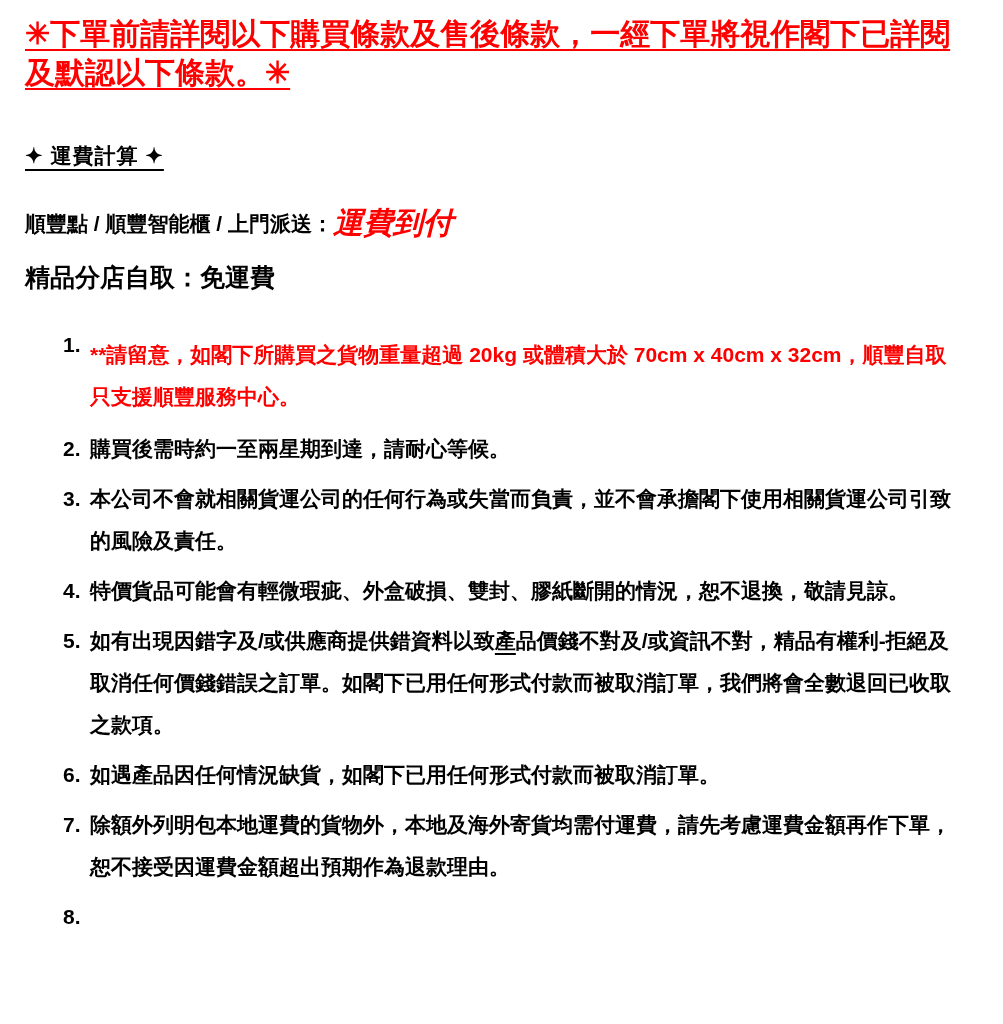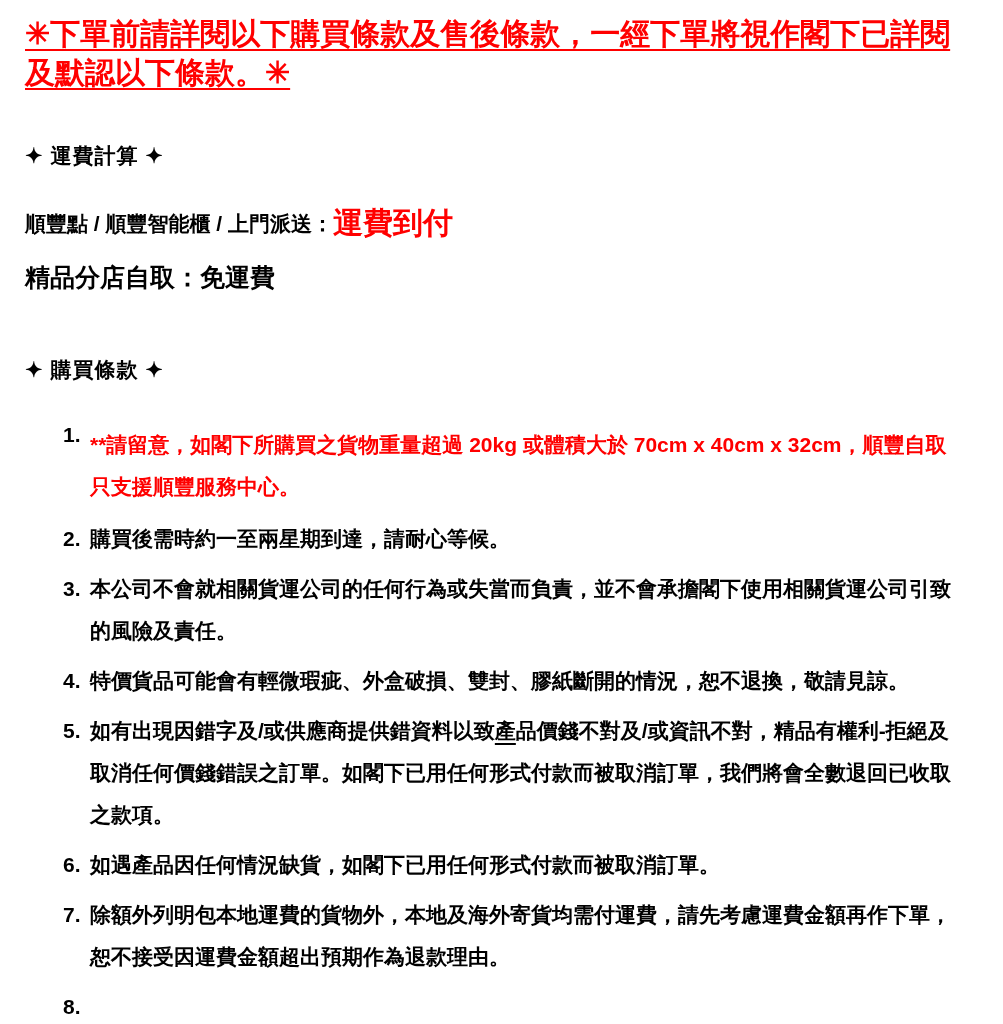--- a/index.html
+++ b/index.html
@@ -27,36 +27,38 @@
     text-decoration: underline;
     text-decoration-thickness: 2px;
     text-underline-offset: 5px;
   }
   
   .heading-row { margin: 0; }
   .section-heading {
     display: inline-block;
     font-size: 21px;
     letter-spacing: 1px;
+    text-decoration: underline;
     text-decoration-thickness: 2px;
     text-underline-offset: 6px;
     text-align: right;
   }
   .heading-shipping { margin-top: 50px; }
   .heading-terms   { margin-top: 62px; }
   
   .ship-line {
     margin-top: 32px;
     font-size: 21px;
     line-height: 1.4;
   }
   .big-red {
     color: var(--red, #ff0000);
     font-size: 30px;
     vertical-align: -2px;
+    font-style: italic;
   }
   .ship-line2 {
     margin-top: 17px;
     font-size: 25px;
   }
   
   .terms-list { margin-top: 30px; }
   .term-item {
     display: flex;
     align-items: flex-start;
@@ -91,23 +93,20 @@
   <div class="heading-row heading-shipping">
     <span class="section-heading">✦ 運費計算 ✦</span>
   </div>
 
   <div class="ship-line">
     <span>順豐點 / 順豐智能櫃 / 上門派送：</span><span class="big-red">運費到付</span>
   </div>
 
   <div class="ship-line2">精品分店自取：免運費</div>
 
-  <div class="heading-row heading-terms">
-    <span class="section-heading">✦ 購買條款 ✦</span>
-  </div>
 
   <div class="terms-list">
       <div class="term-item">
         <span class="term-num">1.</span>
         <div class="term-body">
           <p class="term-note">**請留意，如閣下所購買之貨物重量超過 20kg 或體積大於 70cm x 40cm x 32cm，順豐自取只支援順豐服務中心。</p>
         </div>
       </div>
       <div class="term-item">
         <span class="term-num">2.</span>

